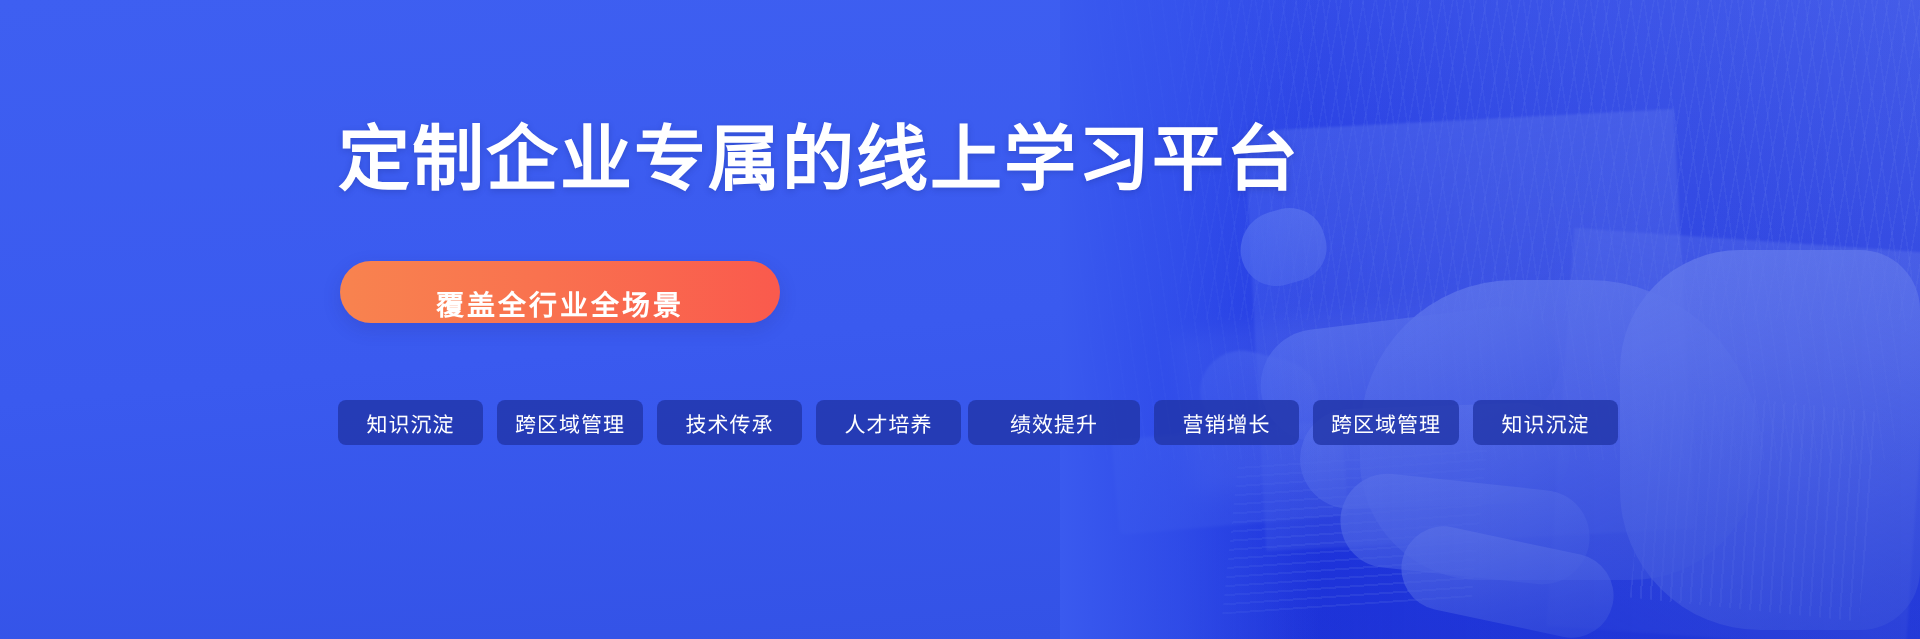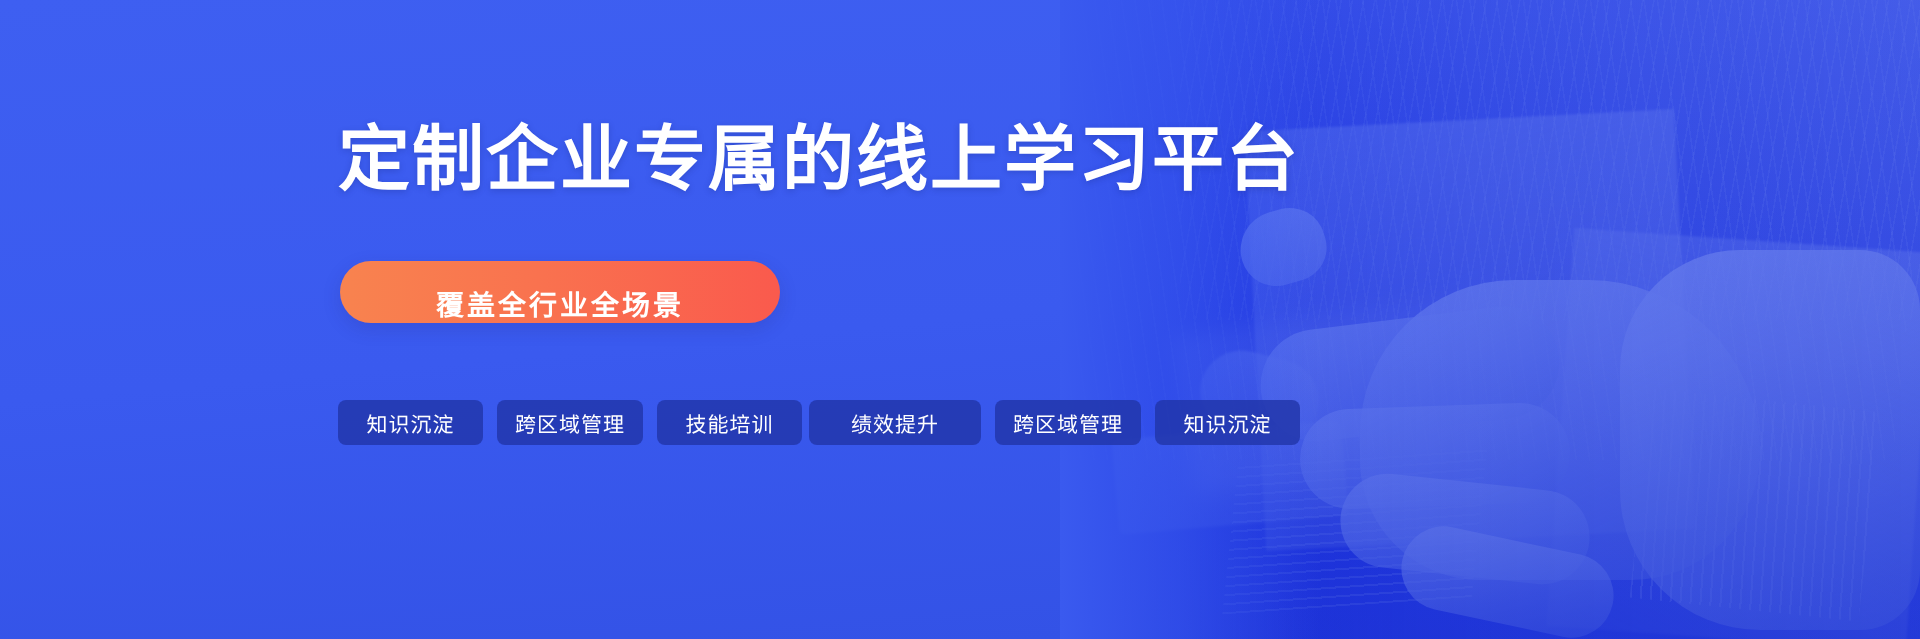--- a/index.html
+++ b/index.html
@@ -305,23 +305,25 @@
     <div class="headline">定制企业专属的线上学习平台</div>
 
     <div class="pill">
       <span class="pill-label">覆盖全行业全场景</span>
     </div>
 
     <div class="tags">
       <div class="tag-row">
         <div class="tag">知识沉淀</div>
         <div class="tag">跨区域管理</div>
-        <div class="tag">技能培训</div>
+        <div class="tag">技术传承</div>
+        <div class="tag">人才培养</div>
       </div>
       <div class="tag-row">
         <div class="tag wide">绩效提升</div>
+        <div class="tag">营销增长</div>
         <div class="tag">跨区域管理</div>
         <div class="tag">知识沉淀</div>
       </div>
     </div>
 
   </div>
 </div>
 
 </body></html>

